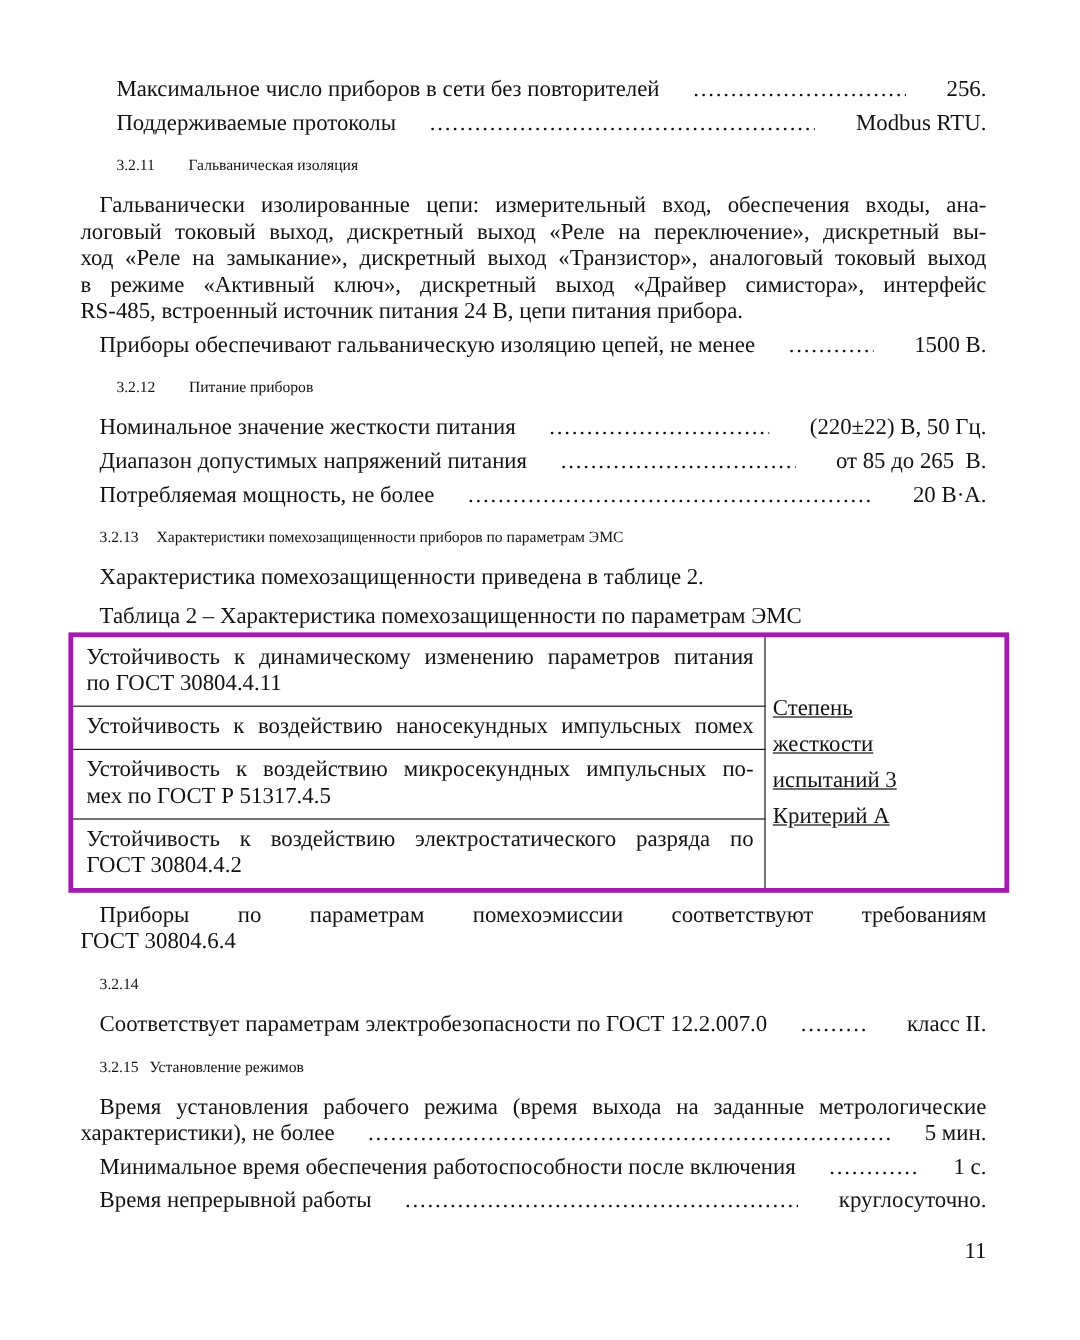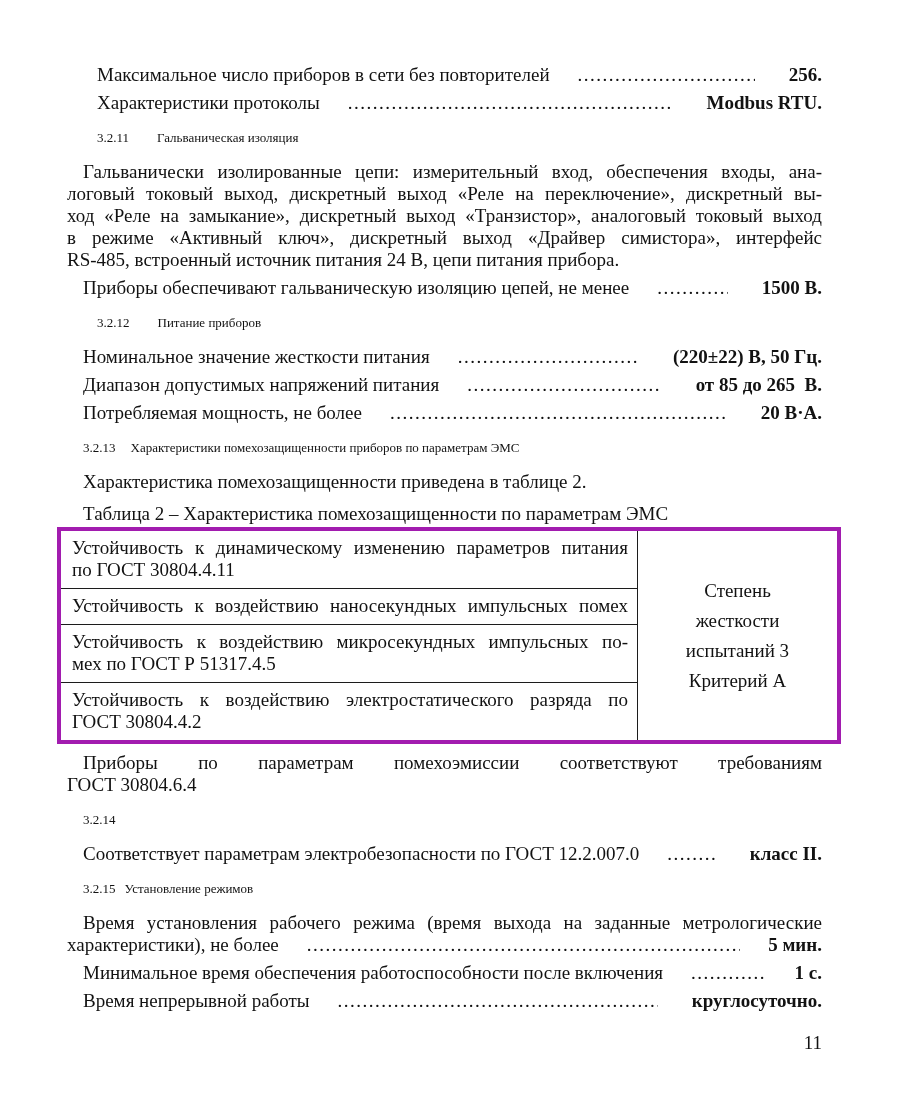--- a/index.html
+++ b/index.html
@@ -6,21 +6,21 @@
   body{
     width:900px;height:1117px;box-sizing:border-box;
     background:#ffffff;color:#121212;
     font-family:"Liberation Serif","DejaVu Serif",serif;
     font-size:19px;line-height:22px;
     padding:58px 78px 0 67px;
     overflow:hidden;
   }
   .spec{display:flex;align-items:flex-start;margin:6px 0;gap:28px;}
   .spec-label{white-space:nowrap;}
-  .spec-value{white-space:pre;padding-left:6px;font-weight:bold;}
+  .spec-value{white-space:pre;padding-left:6px;}
   .dots{flex:1 1 auto;overflow:hidden;white-space:nowrap;letter-spacing:1.5px;min-width:10px;}
   .ind-30{padding-left:30px;}
   .ind-16{padding-left:16px;}
   .heading{margin:13px 0 12px 0;font-size:13px;font-weight:400;display:flex;}
   .heading .h-num{flex:0 0 auto;}
   .gap-28 .h-title{margin-left:28px;}
   .gap-15 .h-title{margin-left:15px;}
   .gap-12 .h-title{margin-left:12px;}
   .gap-9  .h-title{margin-left:9px;}
   .para{margin:6px 0;}
@@ -37,37 +37,38 @@
   }
   .t2 .lcell{
     grid-column:1;
     border-right:1.5px solid #1c1c1c;
     border-bottom:1.5px solid #1c1c1c;
     padding:6px 9px 7px 11px;
   }
   .t2 .lcell.last{border-bottom:none;}
   .t2 .rcell{
     grid-column:2;grid-row:1 / 5;
-    display:flex;flex-direction:column;justify-content:center;align-items:center;
+    display:flex;flex-direction:column;justify-content:center;align-items:flex-start;
     text-align:center;line-height:30px;
     padding:4px 6px;
+    text-decoration:underline;
   }
   .after-para{margin-top:8px;}
   .pagenum{margin-top:20px;text-align:right;}
 </style>
 </head>
 <body>
 
 <div class="spec ind-30">
   <span class="spec-label">Максимальное число приборов в сети без повторителей</span>
   <span class="dots">........................................................................................................................................................................................................</span>
   <span class="spec-value">256.</span>
 </div>
 <div class="spec ind-30">
-  <span class="spec-label">Характеристики протоколы</span>
+  <span class="spec-label">Поддерживаемые протоколы</span>
   <span class="dots">........................................................................................................................................................................................................</span>
   <span class="spec-value">Modbus RTU.</span>
 </div>
 
 <div class="heading ind-30 gap-28">
   <span class="h-num">3.2.11</span>
   <span class="h-title">Гальваническая изоляция</span>
 </div>
 <div class="para">
   <span class="pline jl ind-16">Гальванически изолированные цепи: измерительный вход, обеспечения входы, ана-</span>

